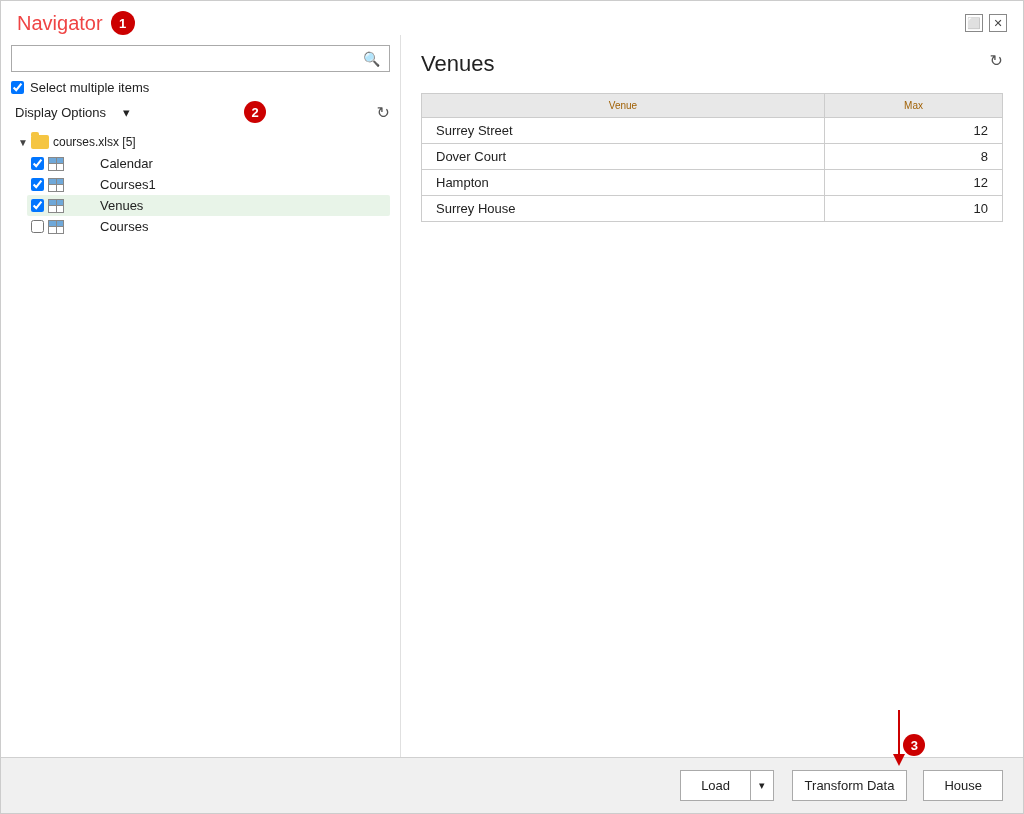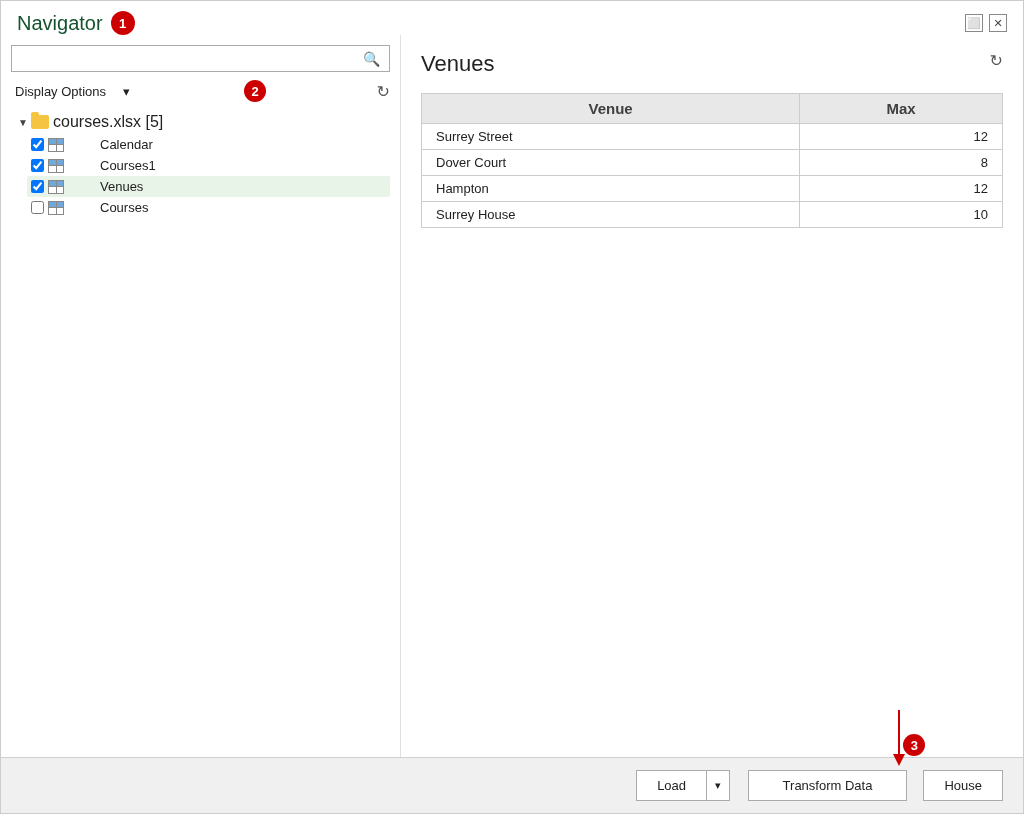--- a/index.html
+++ b/index.html
@@ -37,21 +37,21 @@
 
     .title-bar-left {
       display: flex;
       align-items: center;
       gap: 8px;
     }
 
     .dialog-title {
       font-size: 20px;
       font-weight: 400;
-      color: #14532d;
+      color: #ef4444;
     }
 
     .badge-circle {
       width: 24px;
       height: 24px;
       border-radius: 50%;
       background: #c00;
       color: #fff;
       font-size: 13px;
       font-weight: 700;
@@ -246,21 +246,21 @@
       flex-shrink: 0;
     }
 
     .node-label {
       font-size: 13px;
       color: #222;
       margin-left: 32px;
     }
 
     .folder-label {
-      font-size: 16px;
+      font-size: 12px;
       color: #222;
       font-weight: 400;
     }
 
     .children {
       padding-left: 16px;
     }
 
     
     .right-panel {
@@ -282,23 +282,23 @@
     .data-table {
       border-collapse: collapse;
       width: auto;
       min-width: 220px;
     }
 
     .data-table th {
       background: #e8e8e8;
       border: 1px solid #ccc;
       padding: 6px 14px;
-      font-size: 15px;
-      font-weight: 700;
-      color: #404040;
+      font-size: 10px;
+      font-weight: 400;
+      color: #a16207;
       text-align: center;
     }
 
     .data-table td {
       border: 1px solid #ccc;
       padding: 5px 14px;
       font-size: 13px;
       color: #222;
     }
 
@@ -354,21 +354,21 @@
       border: 1px solid #aaa;
       padding: 7px 8px;
       font-size: 11px;
       cursor: pointer;
       color: #222;
     }
 
     .transform-btn {
       background: #fff;
       border: 1px solid #aaa;
-      padding: 7px 34px;
+      padding: 7px 12px;
       font-size: 13px;
       cursor: pointer;
       font-family: 'Segoe UI', Arial, sans-serif;
       color: #222;
       margin-right: 8px;
       position: relative;
     }
 
     .cancel-btn {
       background: #fff;
@@ -399,20 +399,24 @@
 
   <div class="main-content">
 
     <div class="left-panel">
 
       <div class="search-box">
         <input class="search-input" type="text" placeholder="" style="">
         <button class="search-icon-btn">🔍</button>
       </div>
 
+      <label class="select-multiple">
+        <input type="checkbox" checked="" style="">
+        <span>Select multiple items</span>
+      </label>
 
       <div class="display-options-bar">
         <button class="display-options-btn">
           <span>Display Options</span>
           <span>▾</span>
         </button>
 
         <div class="badge-circle" style="width:22px;height:22px;font-size:13px;">2</div>
         <button class="refresh-icon-btn" title="Refresh">↻</button>
       </div>

